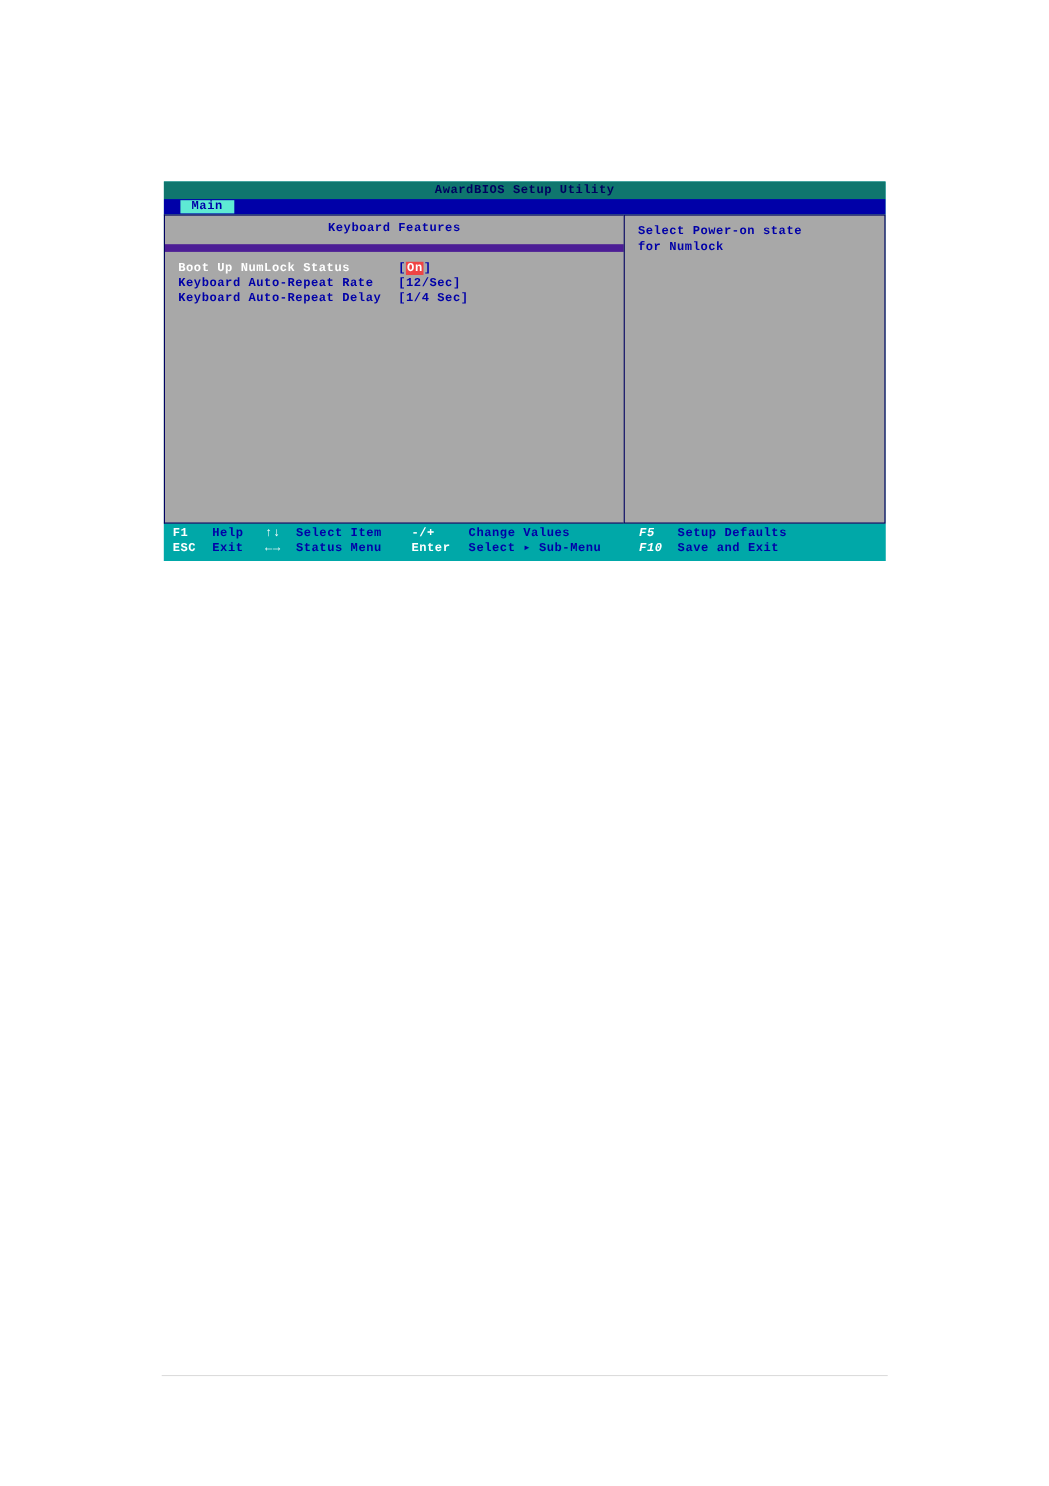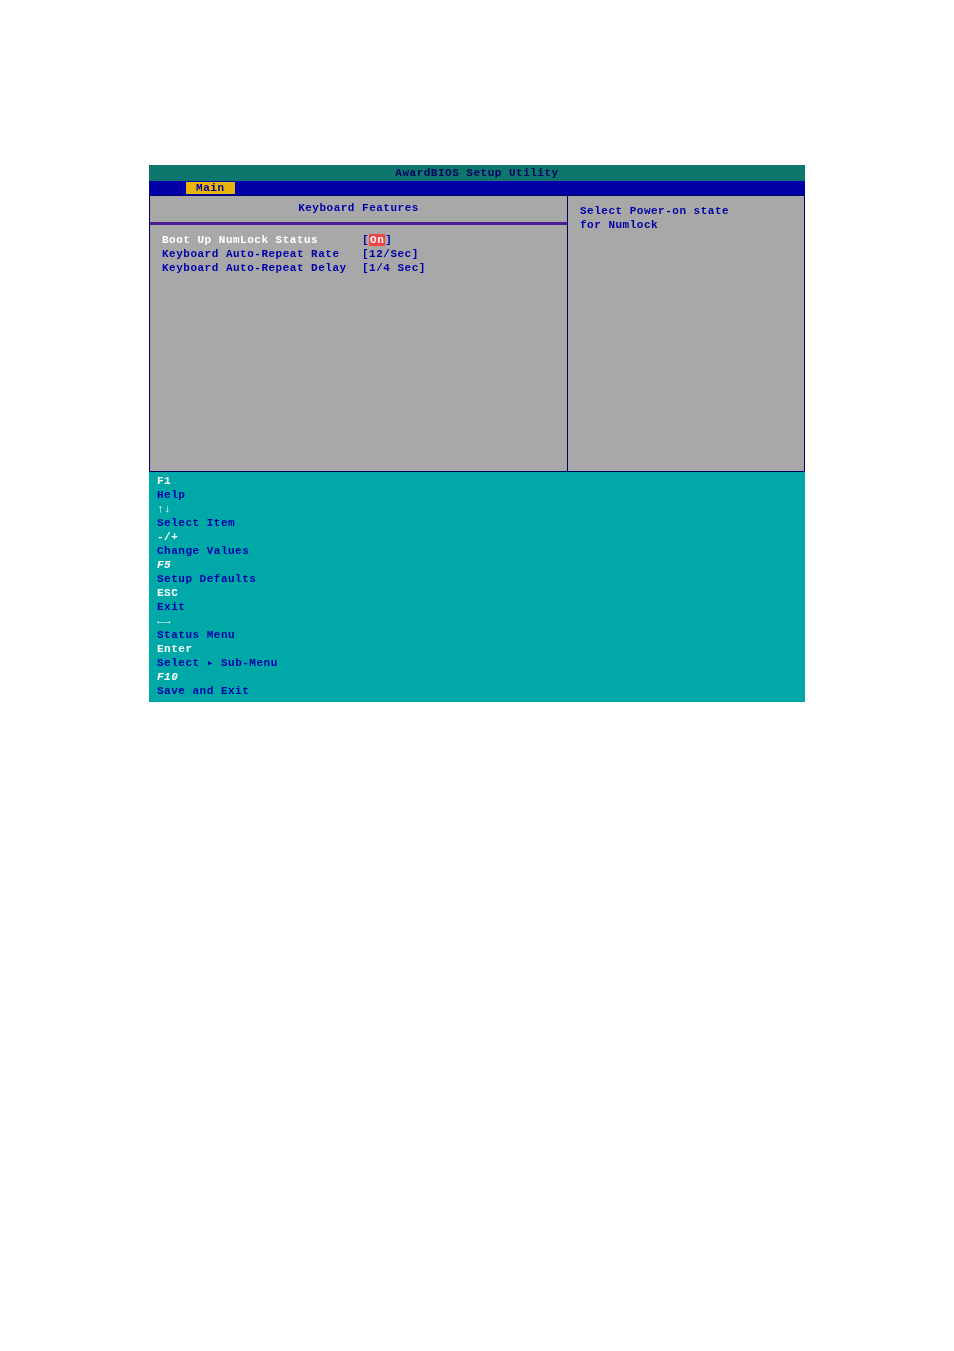--- a/index.html
+++ b/index.html
@@ -34,24 +34,24 @@
       padding: 2px 0;
       font-weight: bold;
     }
     .menu-bar {
       background: #0000a8;
       color: #ffff55;
       padding: 1px 0 1px 8px;
       display: flex;
     }
     .menu-tab {
-      background: #eab308;
+      background: #5eead4;
       color: #0000a8;
       padding: 0 10px;
-      margin-left: 22px;
+      margin-left: 0;
     }
     .main-area {
       display: flex;
       background: #a8a8a8;
     }
     .left-panel {
       width: 418px;
       border: 1px solid #000060;
       border-right: none;
       box-sizing: border-box;
@@ -59,21 +59,21 @@
     .right-panel {
       width: 238px;
       border: 1px solid #000060;
       box-sizing: border-box;
     }
     .panel-header {
       color: #0000a8;
       text-align: center;
       padding: 6px 0 8px 0;
       font-weight: bold;
-      border-bottom: 3px solid #4c1d95;
+      border-bottom: 7px solid #4c1d95;
     }
     .panel-body {
       padding: 8px 12px;
       min-height: 230px;
     }
     .setting-row {
       display: flex;
       color: #0000a8;
       line-height: 14px;
       align-items: center;
@@ -99,21 +99,20 @@
     }
     .footer-bar {
       background: #00a8a8;
       color: #ffffff;
       padding: 2px 8px 4px 8px;
       font-weight: bold;
     }
     .footer-row {
       display: flex;
       line-height: 14px;
-      flex-direction: column;
     }
     .footer-key {
       color: #ffffff;
     }
     .footer-action {
       color: #0000a8;
     }
     .fcell {
       white-space: nowrap;
     }

